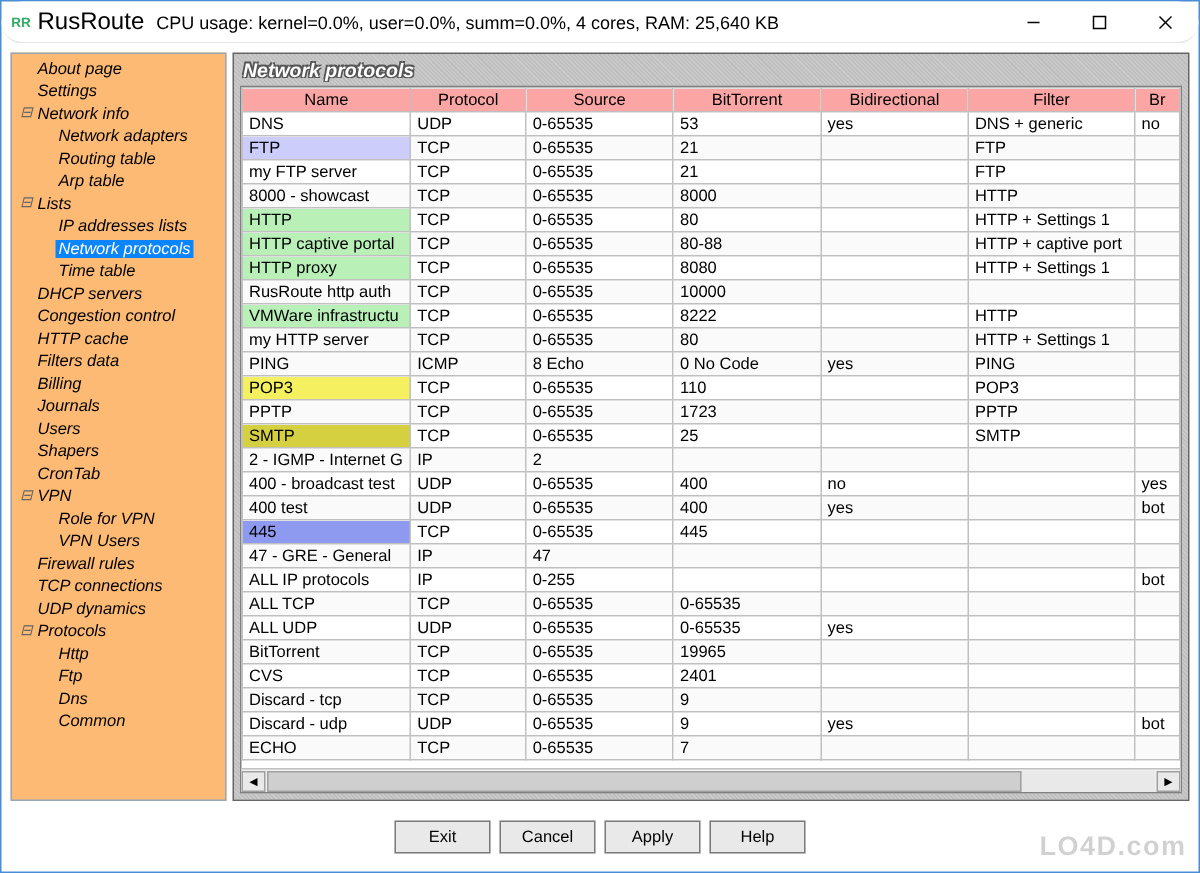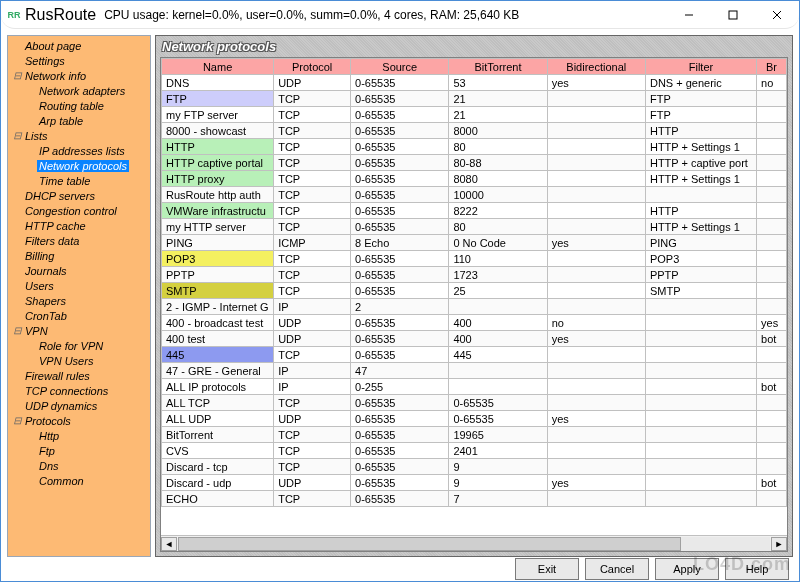--- a/index.html
+++ b/index.html
@@ -31,21 +31,21 @@
   .row-alt td { background:#fafafa;}
   .hl-violet { background:#cdcdfb !important;}
   .hl-green  { background:#b8f0b8 !important;}
   .hl-yellow { background:#f4f060 !important;}
   .hl-olive  { background:#d4d040 !important;}
   .hl-blue2  { background:#8d9af0 !important;}
   .hscroll { height:16px; background:#f0f0f0; border-top:1px solid #c0c0c0; display:flex; align-items:center;}
   .hscroll .arrow { width:16px; height:14px; border:1px solid #a0a0a0; background:#e9e9e9; display:flex; align-items:center; justify-content:center; font-size:9px;}
   .hscroll .track { flex:1; height:14px; background:#e9e9e9; position:relative; margin:0 1px;}
   .hscroll .thumb { position:absolute; left:0; top:0; height:100%; width:85%; background:#cfcfcf; border:1px solid #a0a0a0;}
-  .footer { height:24px; display:flex; align-items:center; justify-content:flex-end; gap:6px; padding:0 10px;}
+  .footer { height:47px; display:flex; align-items:center; justify-content:center; gap:6px; padding:0 10px;}
   .btn { min-width:64px; height:22px; border:1px solid #7a7a7a; background:#e9e9e9; font-size:11px; display:flex; align-items:center; justify-content:center; padding:0 10px; cursor:default;}
   .watermark { position:absolute; right:8px; bottom:6px; font-size:18px; font-weight:bold; color:rgba(0,0,0,0.18); letter-spacing:1px; pointer-events:none;}
   .col-name{width:105px;} .col-proto{width:72px;} .col-src{width:92px;} .col-dst{width:92px;} .col-bidi{width:92px;} .col-filt{width:104px;} .col-br{width:28px;}
 </style>
 </head>
 <body>
 
 <div class="window">
 
   <div class="titlebar">

